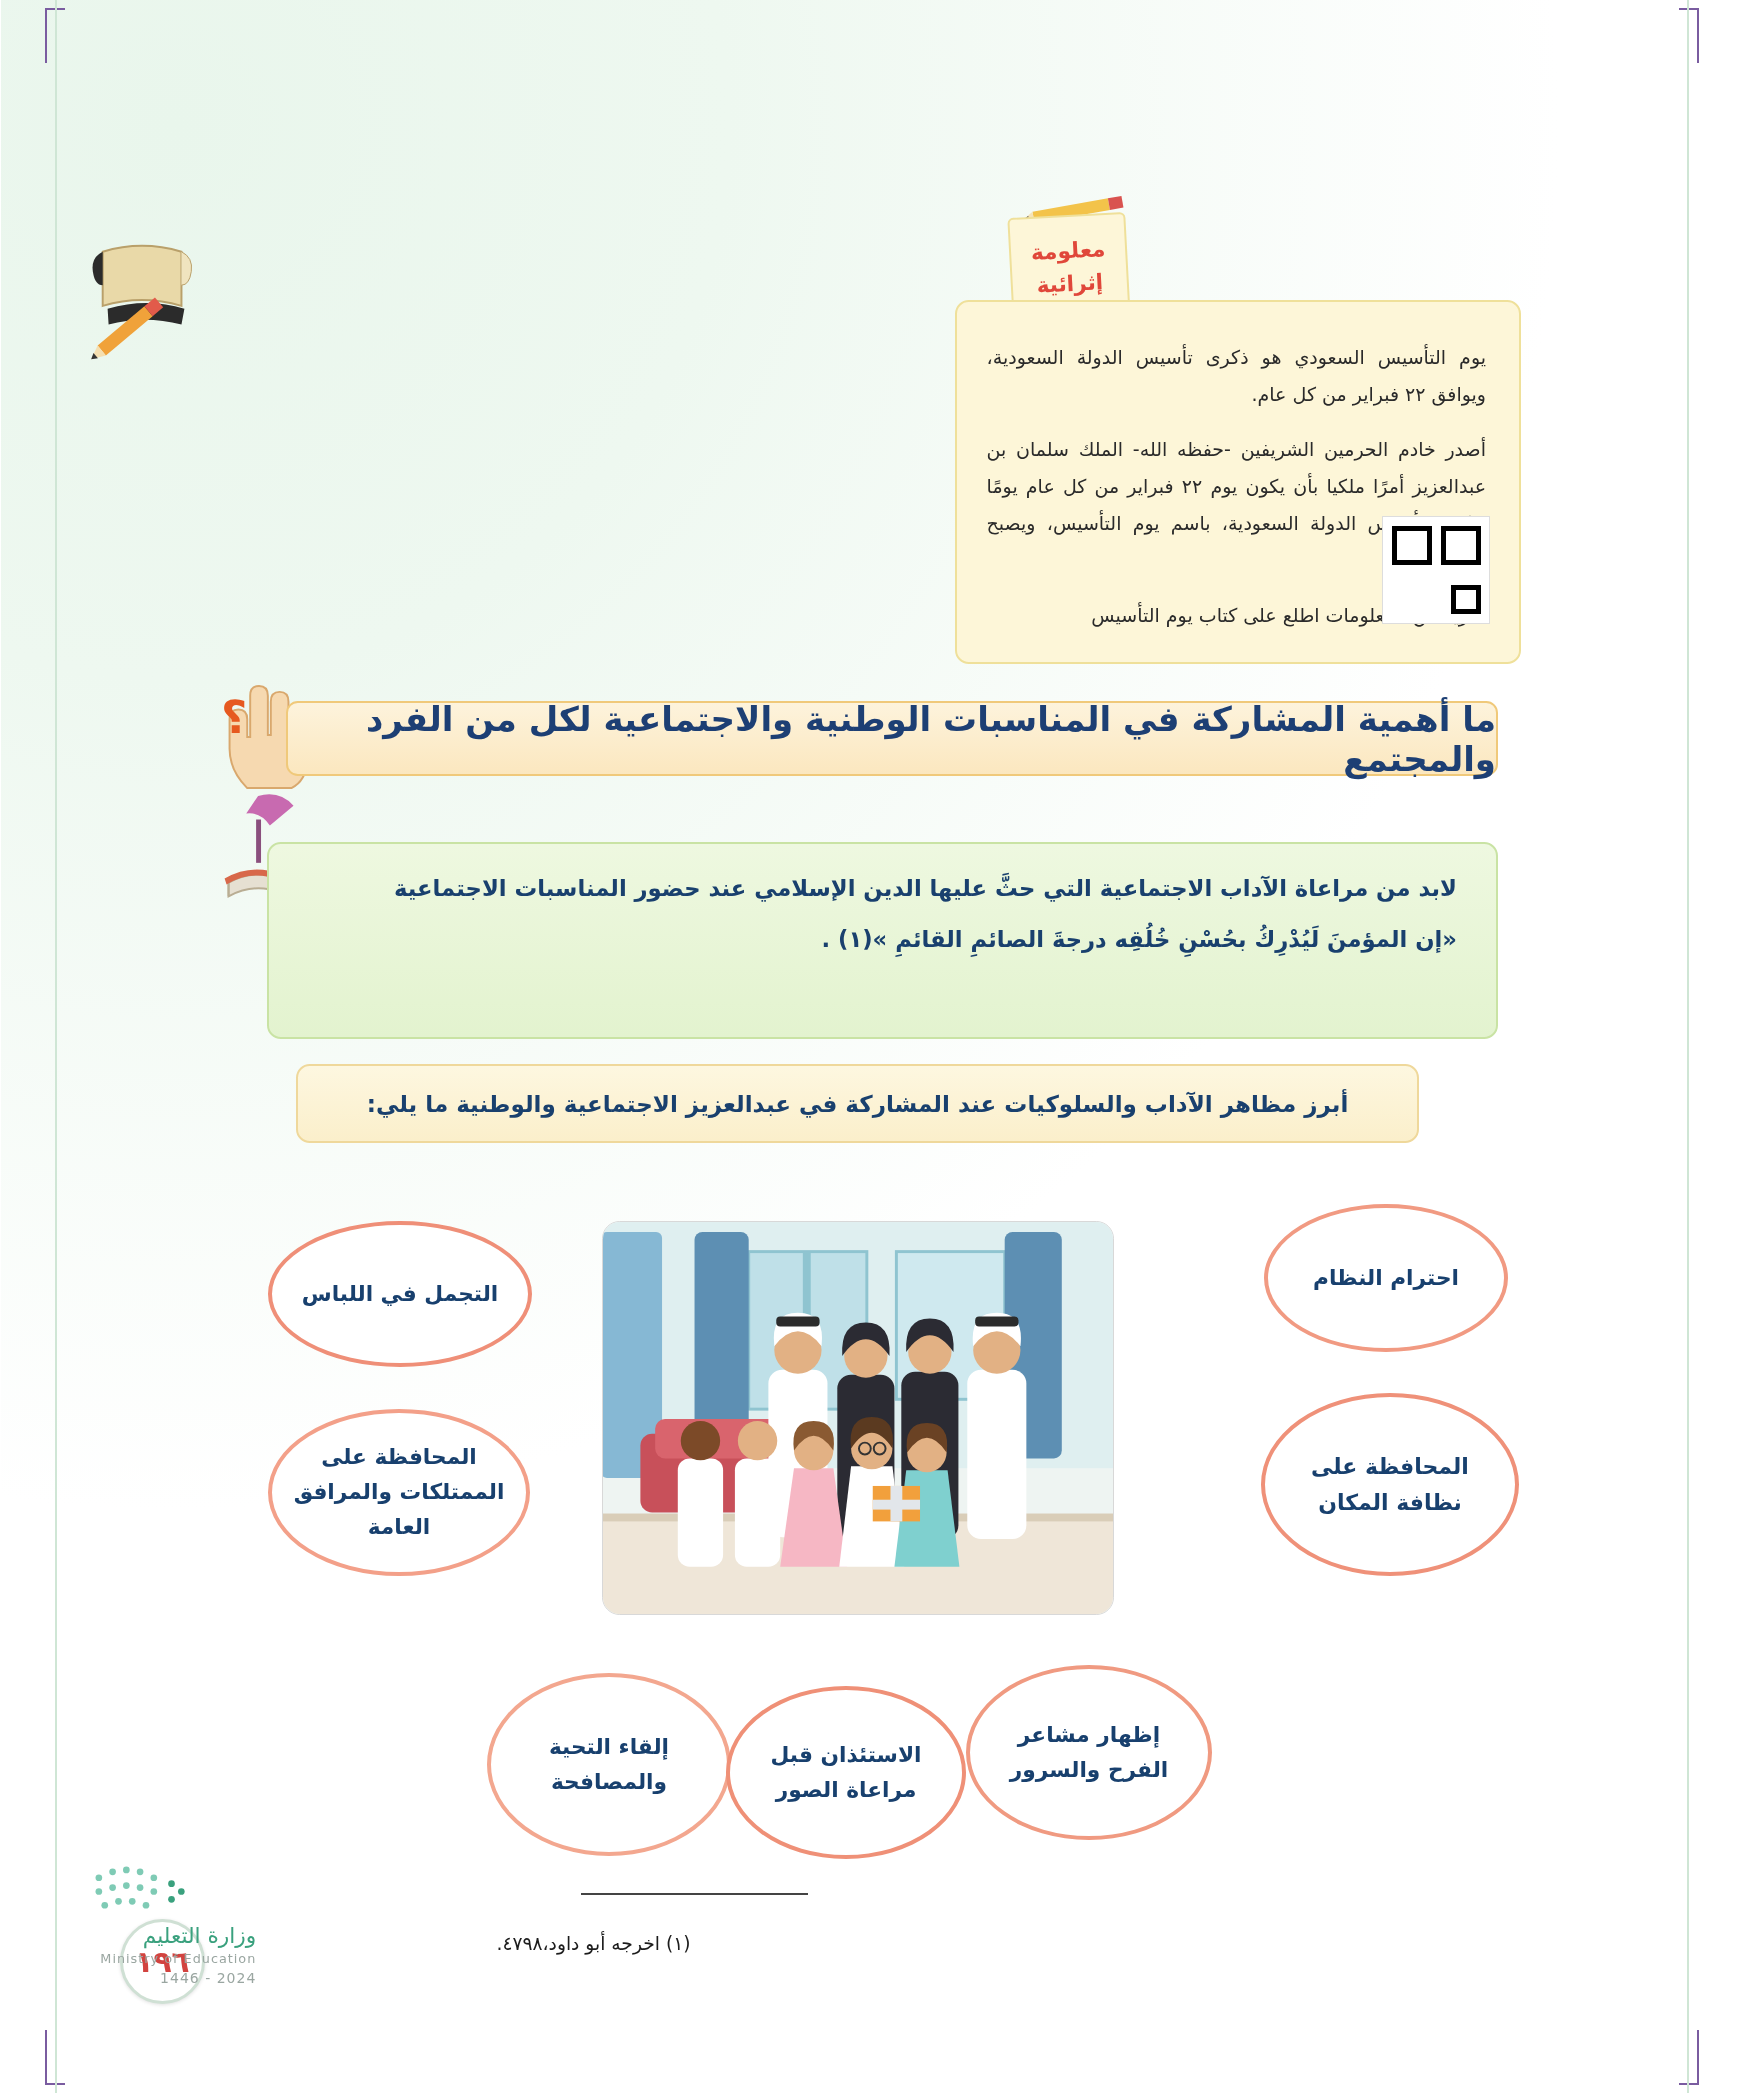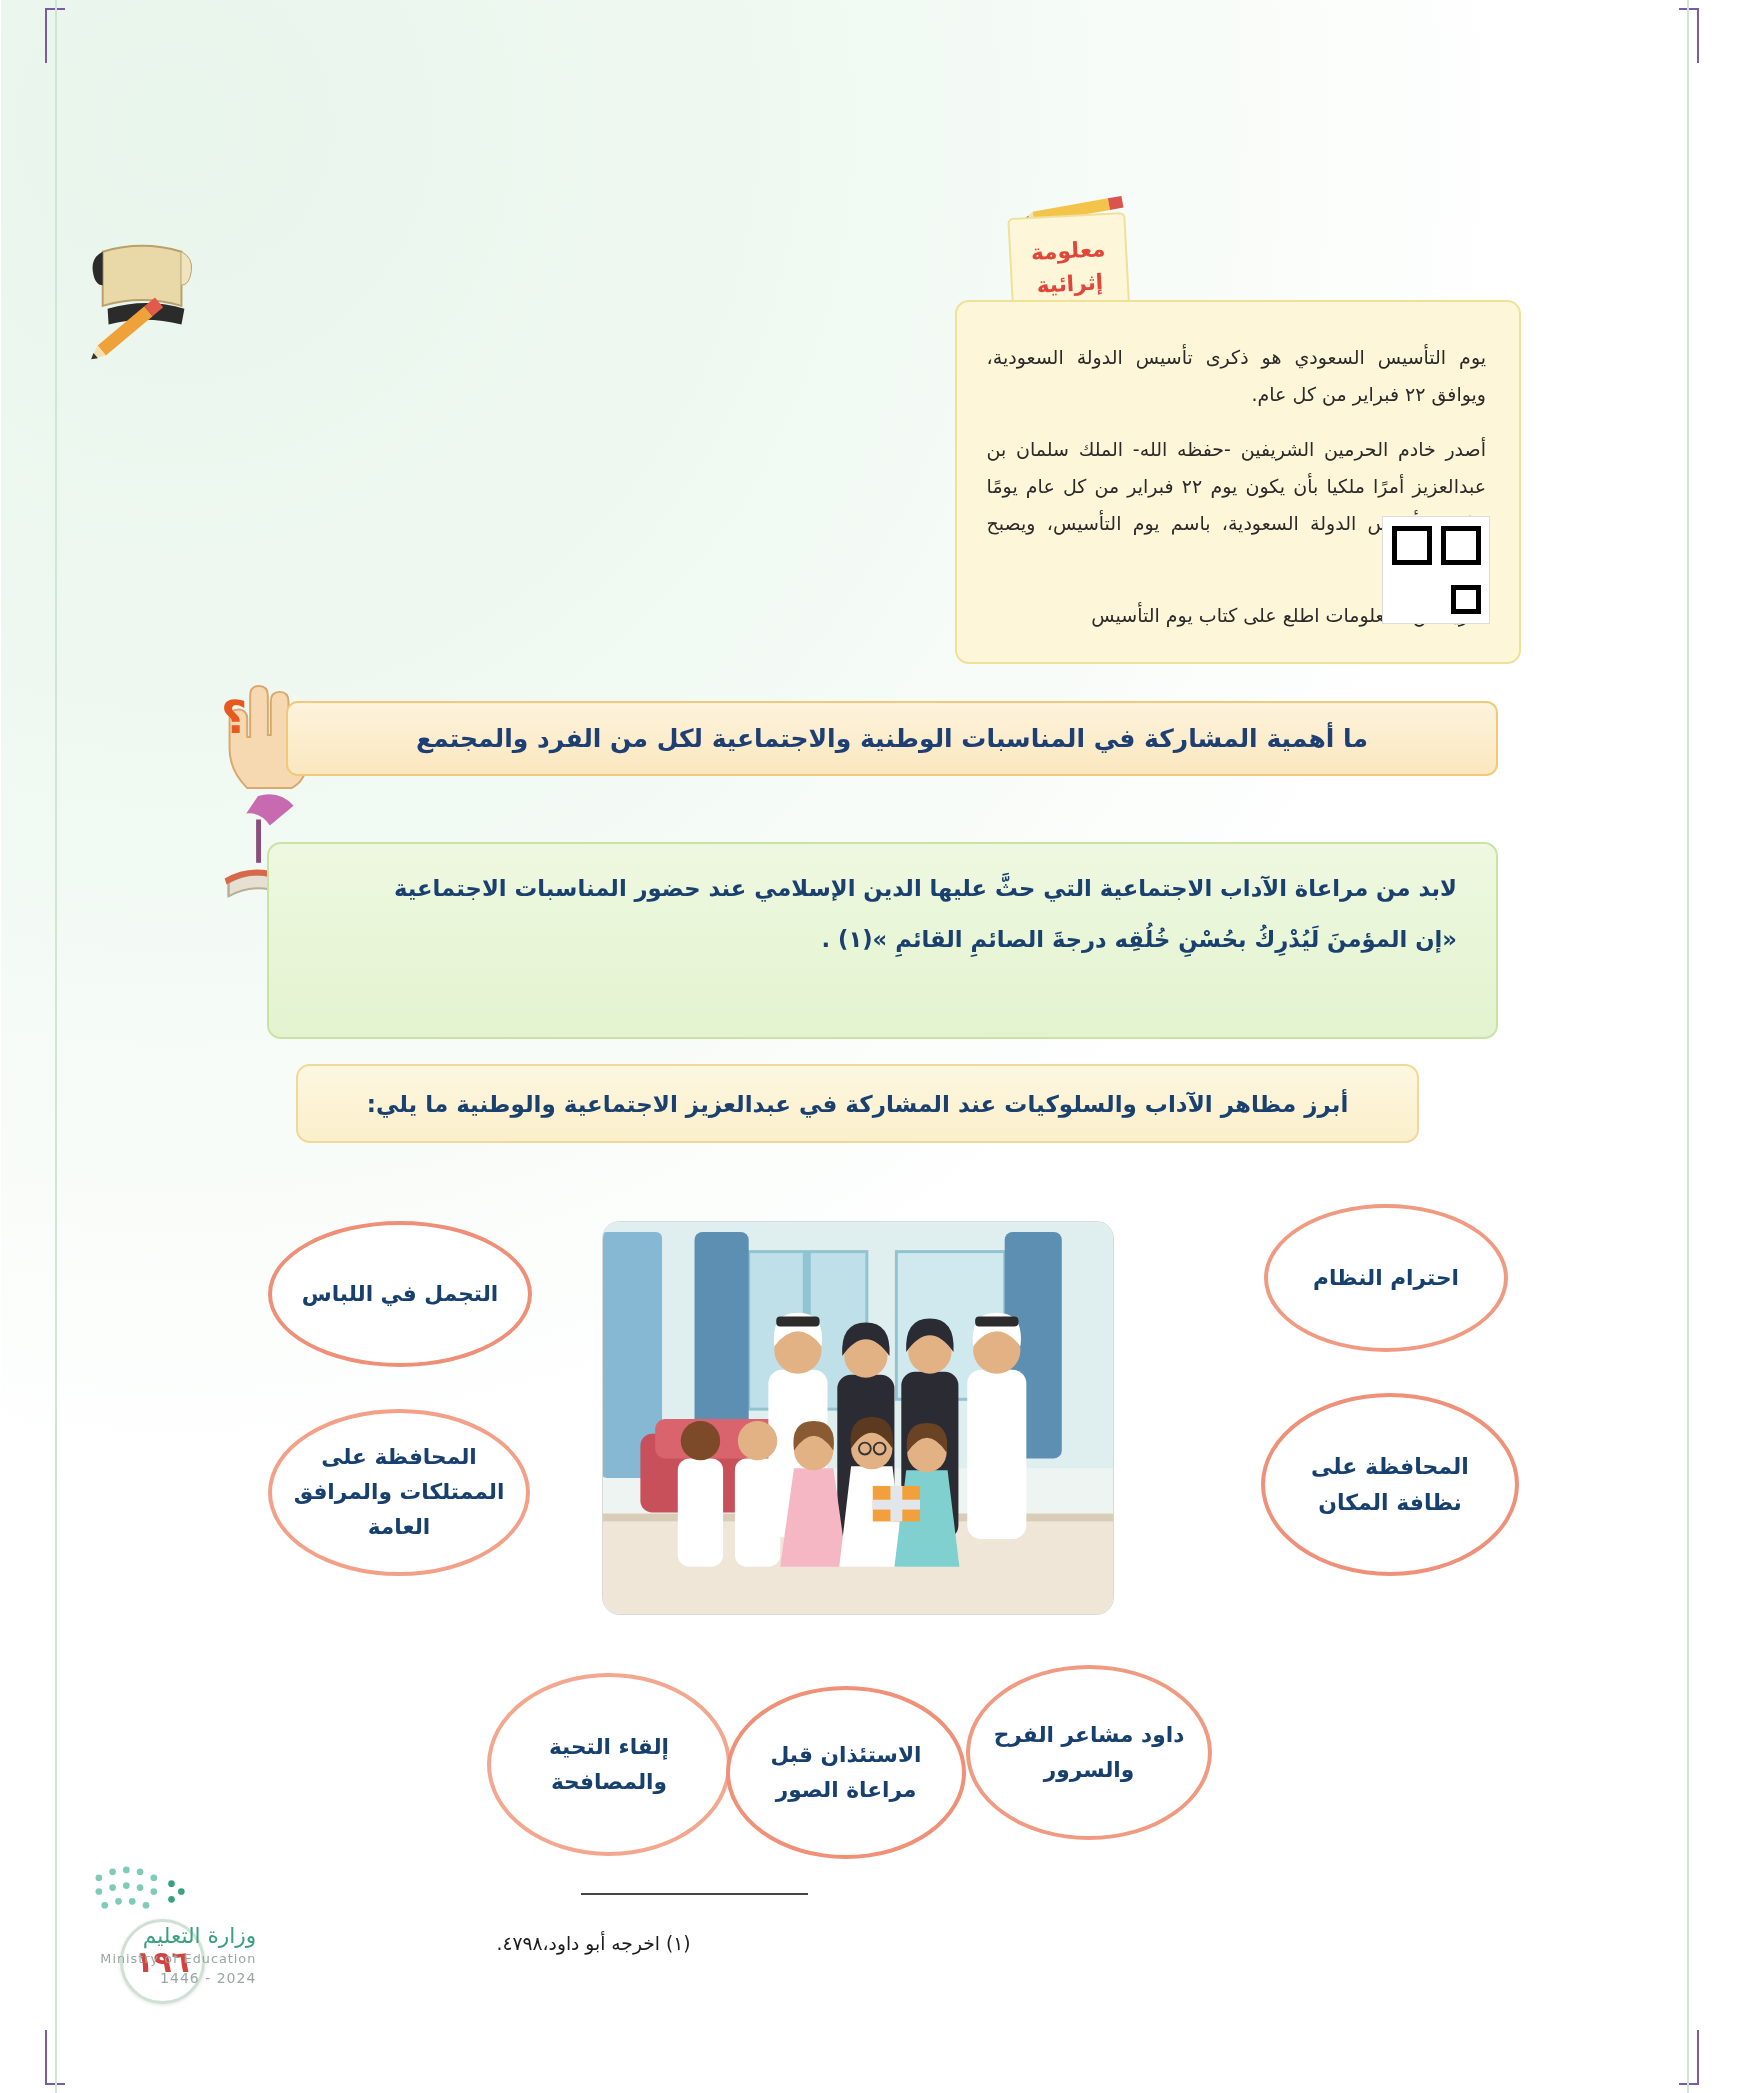--- a/index.html
+++ b/index.html
@@ -82,22 +82,22 @@
   }
   .scroll-icon {
     position:absolute; right:1523px; top:232px; width:148px; height:128px;
   }
 
   
   .banner {
     position:absolute; right:246px; top:701px; width:1212px; height:75px;
     background:linear-gradient(180deg,#fdf3dc 0%, #fbe7bf 100%);
     border:2px solid #f0c97a; border-radius:11.8px;
-    display:flex; align-items:center; justify-content:center;
-    color:#1d3f74; font-weight:bold; font-size:25px;
+    display:flex; align-items:center; justify-content:flex-end;
+    color:#1d3f74; font-weight:bold; font-size:34px;
   }
   .hand-icon {
     position:absolute; right:1430px; top:680px; width:108px; height:118px;
   }
 
   
   .green-box {
     position:absolute; right:246px; top:842px; width:1231px; height:197px;
     background:linear-gradient(180deg,#eef8e0 0%, #e3f3cf 100%);
     border:2px solid #c9e3a4; border-radius:13.8px;
@@ -323,21 +323,21 @@
   <div class="bubble b4">
     <span>المحافظة على نظافة المكان</span>
   </div>
   <div class="bubble b5">
     <span>إلقاء التحية والمصافحة</span>
   </div>
   <div class="bubble b6">
     <span>الاستئذان قبل مراعاة الصور</span>
   </div>
   <div class="bubble b7">
-    <span>داود مشاعر الفرح والسرور</span>
+    <span>إظهار مشاعر الفرح والسرور</span>
   </div>
 
   <div class="footnote-rule"></div>
   <div class="footnote">(١) اخرجه أبو داود،٤٧٩٨.</div>
 
   <div class="page-num">١٩٦</div>
 
   <div class="moe">
     <svg class="dots" viewBox="0 0 110 60">
       <g fill="#7fcbb5">

